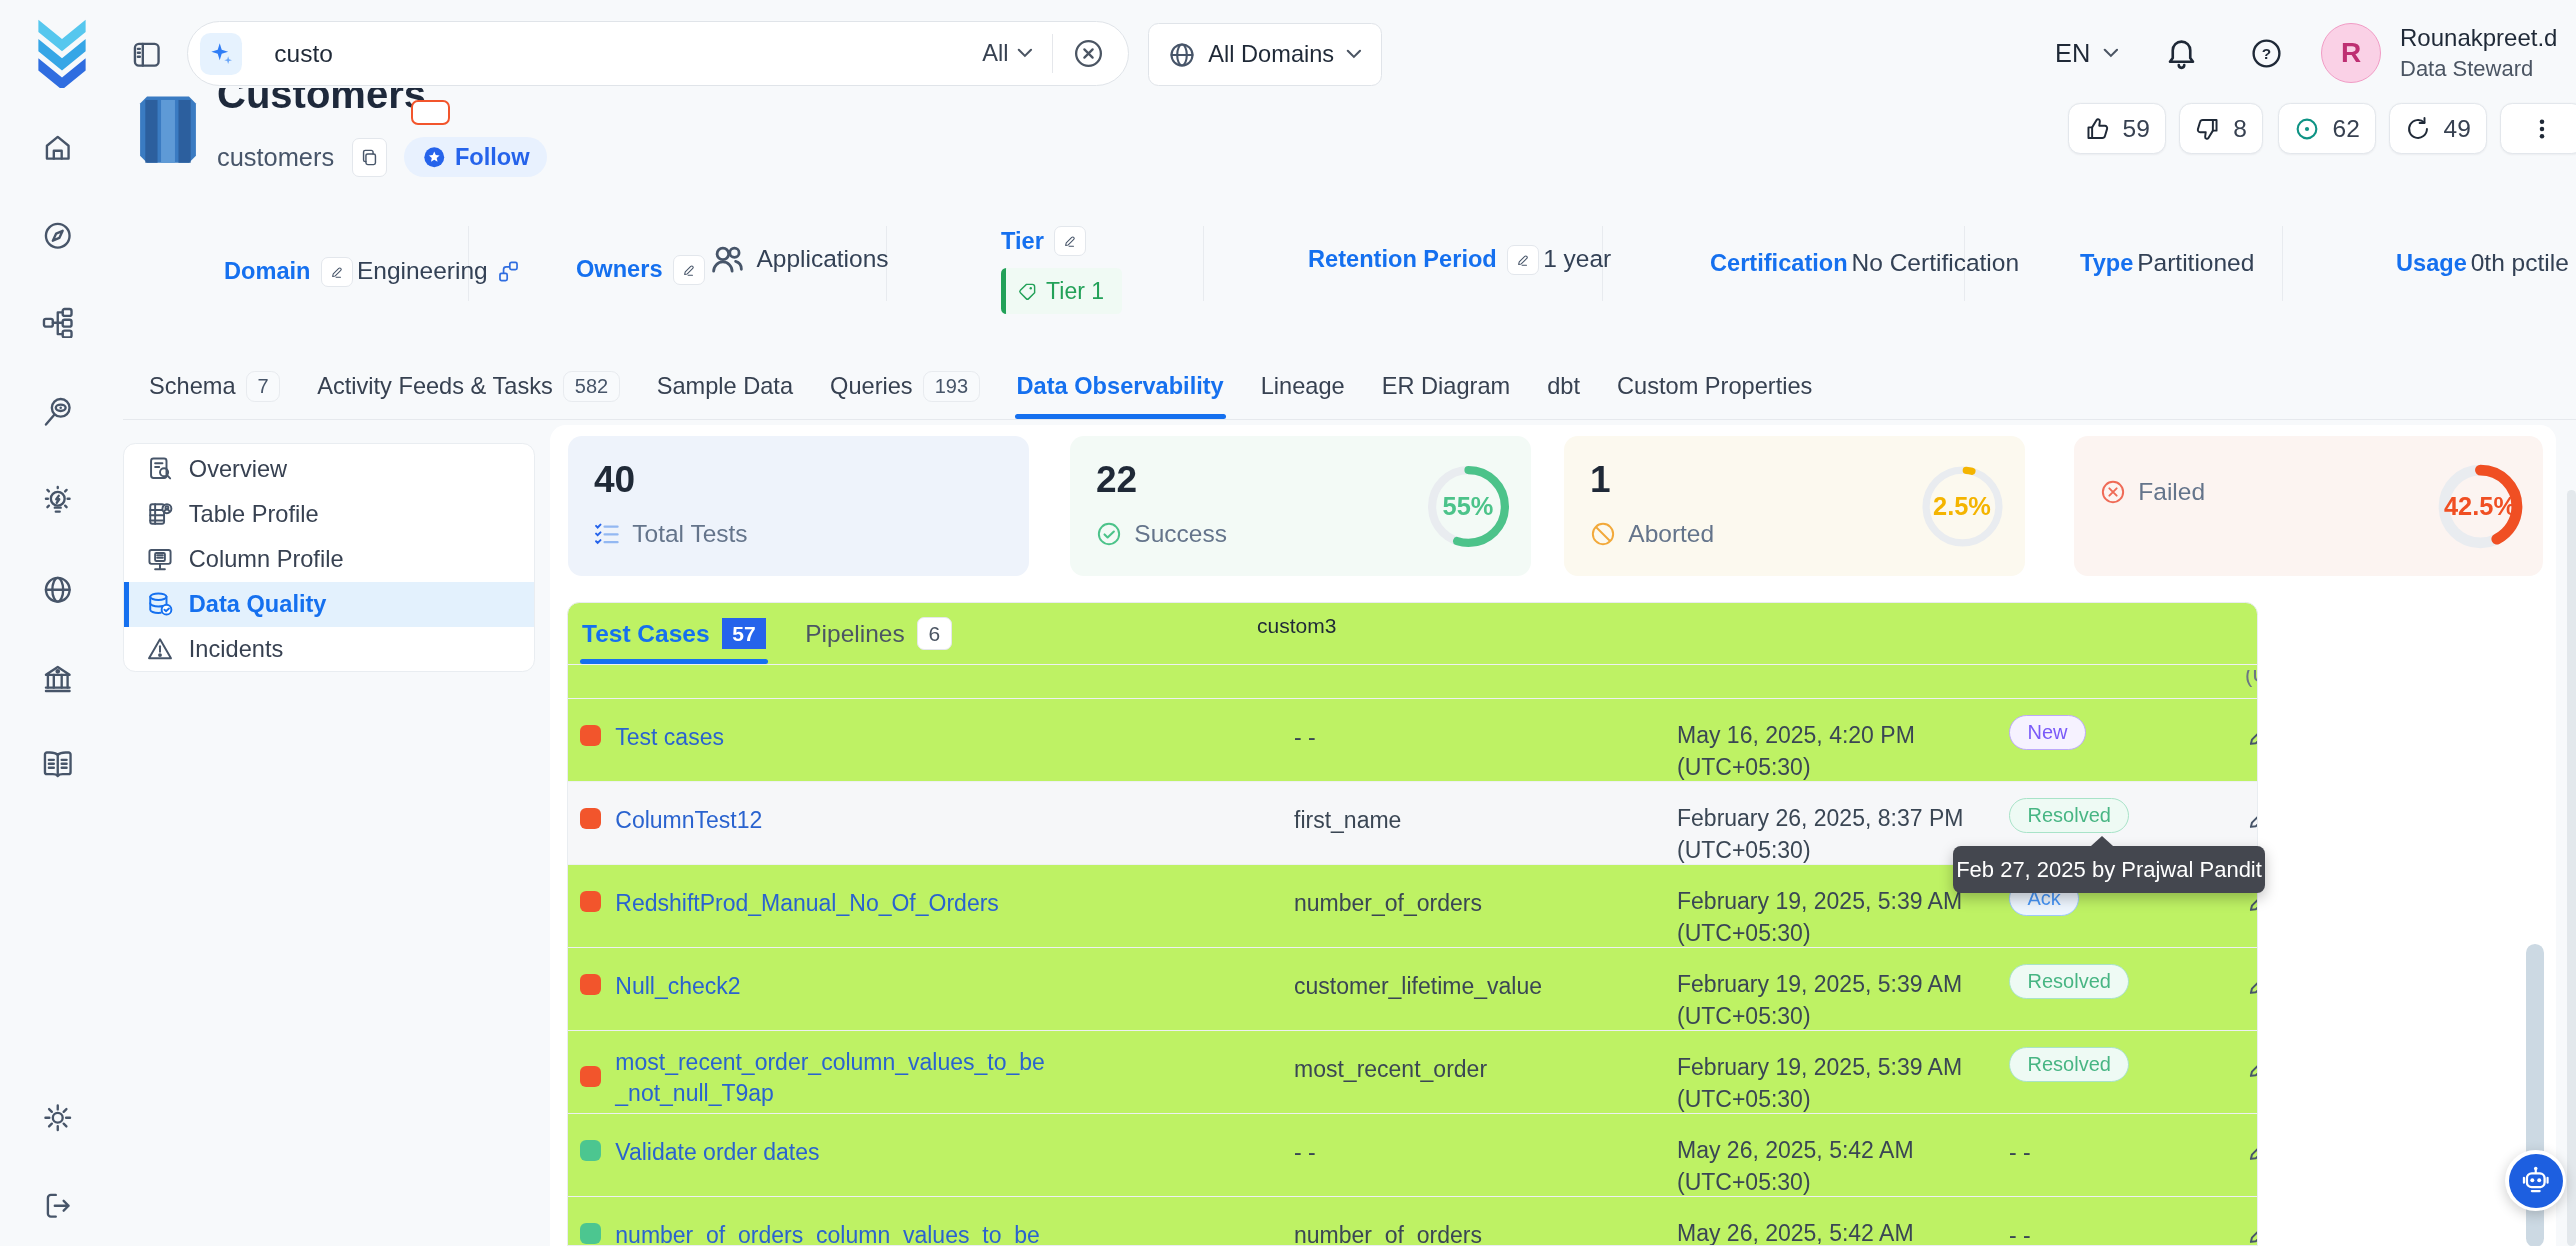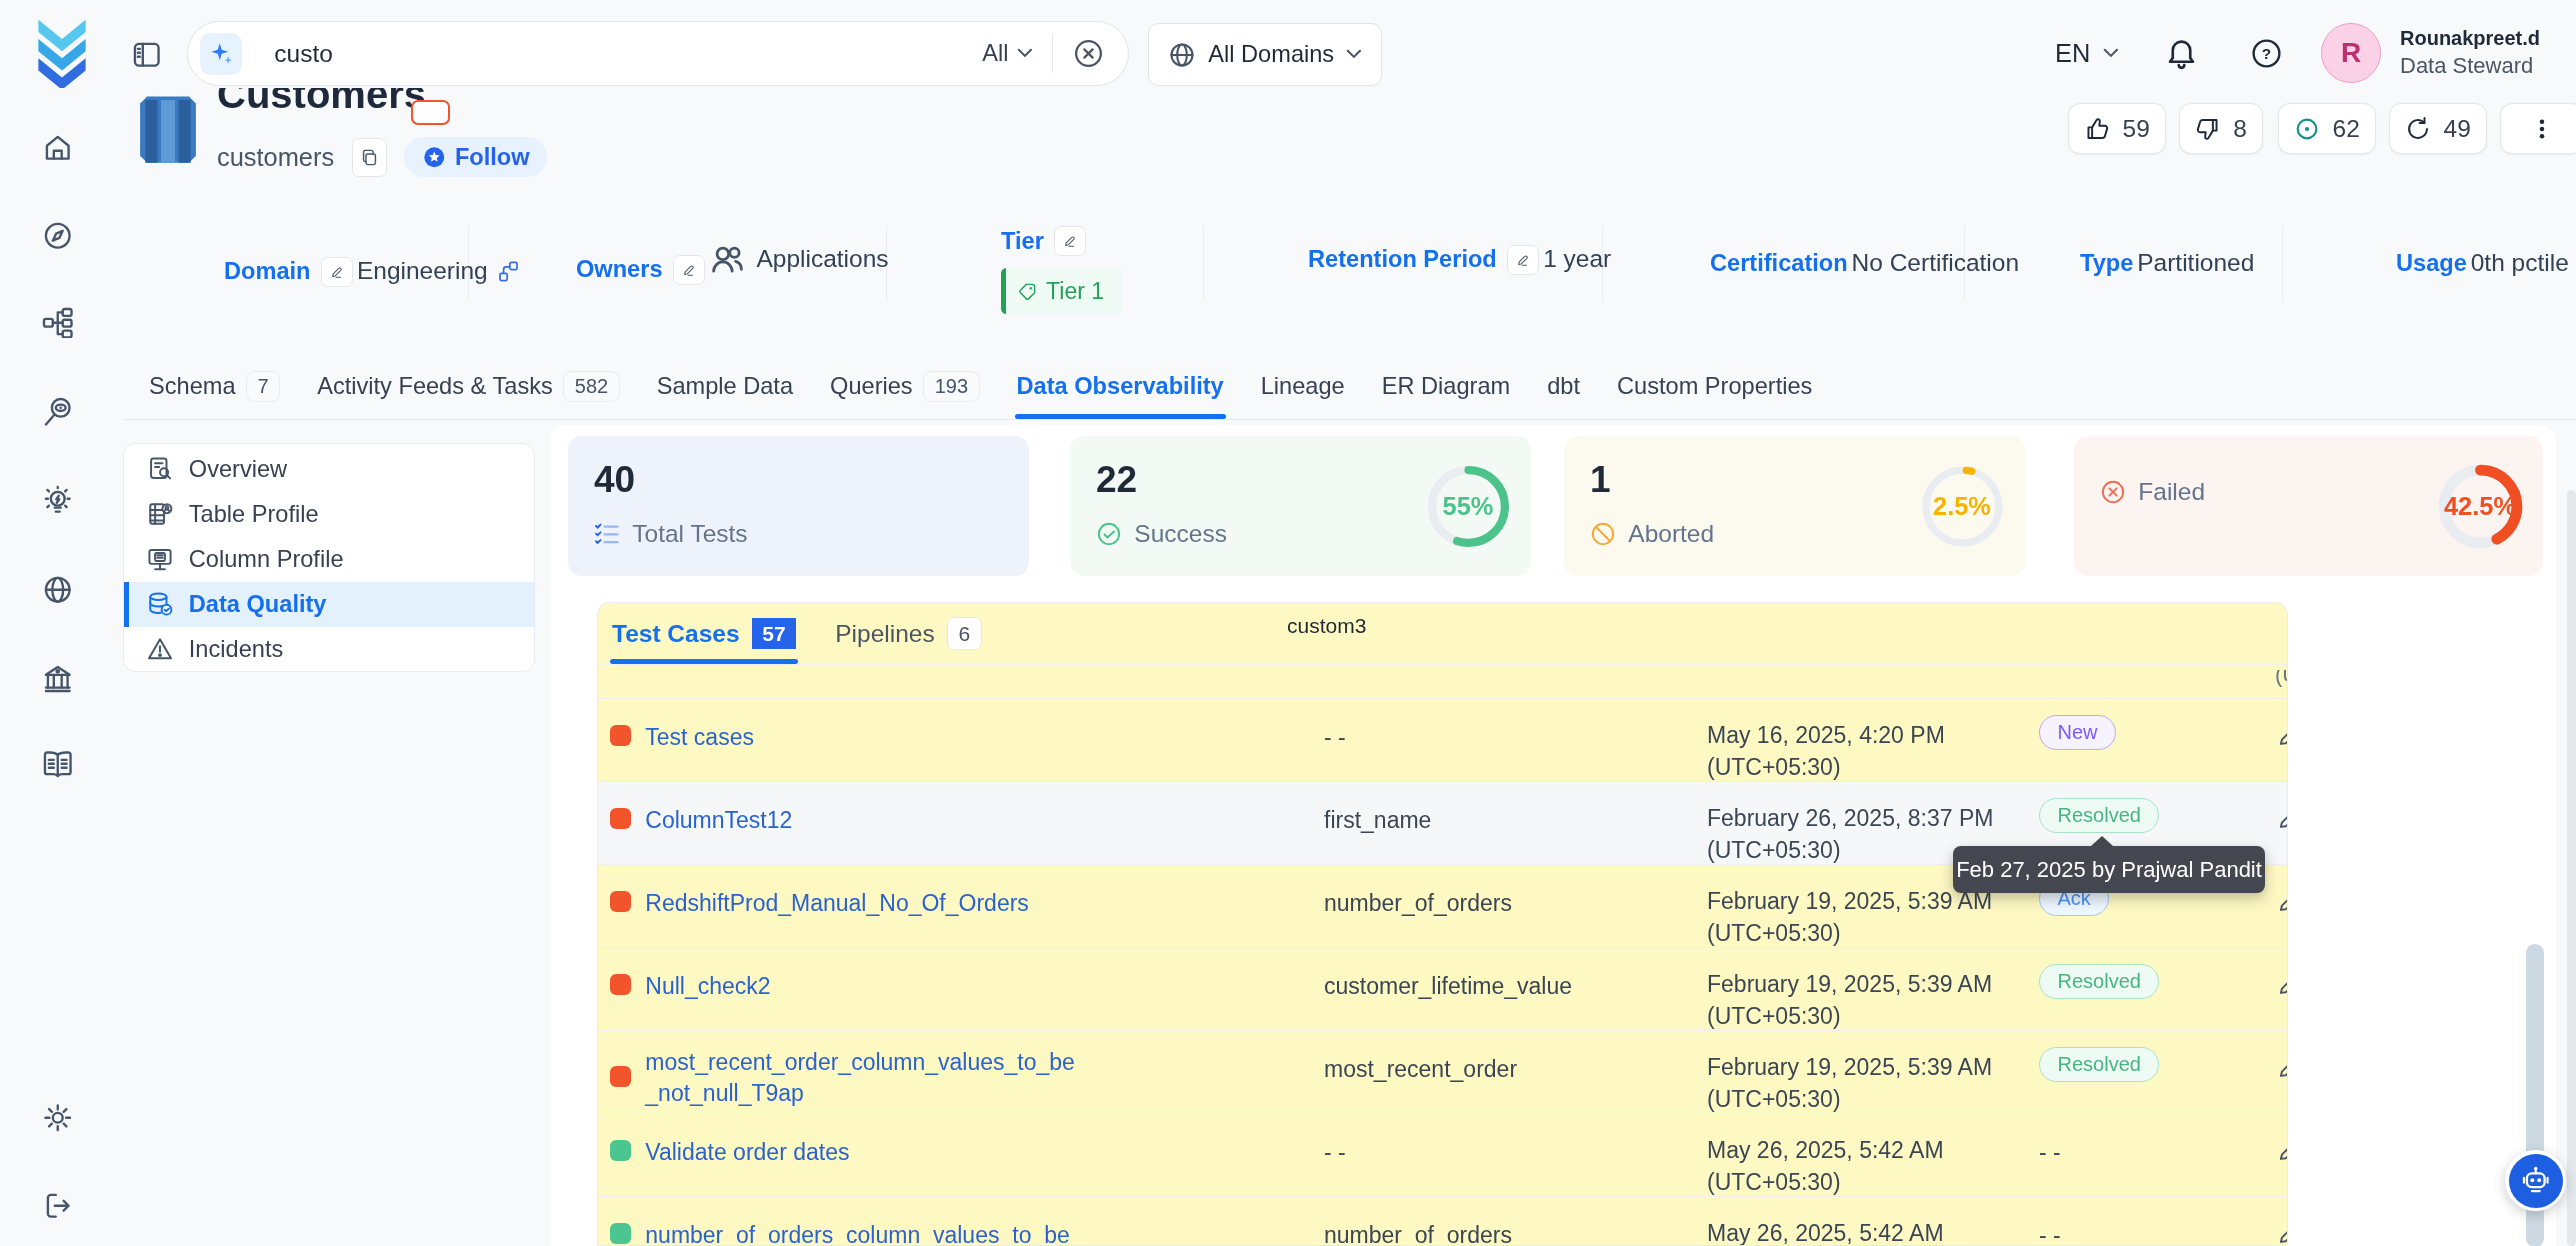--- a/index.html
+++ b/index.html
@@ -33,21 +33,21 @@
   .pitem{position:relative;height:45px;display:flex;align-items:center;gap:15.8px;padding-left:23px;font-size:23.6px;color:#374151;}
   .pitem.active{background:#e3f1fd;color:#1570ef;font-weight:700;}
   .pitem.active::before{content:"";position:absolute;left:0;top:0;bottom:0;width:5.3px;background:#1570ef;}
   
   .scard{position:absolute;top:436px;height:140px;border-radius:14px;box-sizing:border-box;padding:23px 0 0 26px;}
   .scard .num{font-size:37px;font-weight:700;color:#1f2937;}
   .scard .lab{display:flex;align-items:center;gap:12.3px;margin-top:19px;font-size:24.5px;color:#64748b;}
   .donut{position:absolute;top:24.5px;right:17.5px;width:91px;height:91px;display:flex;align-items:center;justify-content:center;}
   .donut span{position:absolute;font-size:25.4px;font-weight:600;}
   
-  .qcard{position:absolute;left:597px;top:602px;width:1691px;height:644px;background:#fef9c3;border:0.9px solid #e9edf1;border-radius:12.3px 12.3px 0 0;box-sizing:border-box;overflow:hidden;}
+  .qcard{position:absolute;left:567px;top:602px;width:1691px;height:644px;background:#bef264;border:0.9px solid #e9edf1;border-radius:12.3px 12.3px 0 0;box-sizing:border-box;overflow:hidden;}
   .qtabs{position:relative;height:61px;border-bottom:0.9px solid #eef1f4;display:flex;align-items:center;gap:39px;padding-left:14px;}
   .qtab{display:flex;align-items:center;gap:12.3px;font-size:24.5px;color:#4b5563;position:relative;height:100%;}
   .qtab.active{color:#1570ef;font-weight:700;}
   .qtab.active::after{content:"";position:absolute;left:-1.8px;right:-1.8px;bottom:0;height:5.3px;border-radius:3.5px;background:#1570ef;}
   .qtab .cnt-solid{background:#2563eb;color:#fff;border-radius:0;font-size:21px;font-weight:700;padding:3.5px 10.5px;}
   .qtab .cnt-line{background:#fff;color:#4b5563;border:0.9px solid #e5e7eb;border-radius:7px;font-size:21px;padding:3.5px 10.5px;}
   
   .trow{position:relative;display:grid;grid-template-columns:726px 383px 332px 237px 1fr;border-bottom:0.9px solid #edf0f3;height:83px;box-sizing:border-box;}
   .trow.hover{background:#f6f7f9;}
   .cell-name{display:flex;gap:14px;padding:23px 0 0 12.3px;align-items:flex-start;}
@@ -211,21 +211,21 @@
         <circle cx="16" cy="16" r="12.5" fill="none" stroke="#1f2937" stroke-width="2.3"></circle>
         <text x="16" y="21.5" font-size="15" font-family="Liberation Sans,sans-serif" fill="#1f2937" text-anchor="middle" font-weight="bold">?</text>
       </svg>
   </div>
 
   <div class="abs" style="left:2321px;top:23px;display:flex;align-items:center;gap:19px">
     <div style="width:58px;height:58px;border-radius:50%;background:#fad1e6;border:1.8px solid #f19cc5;display:flex;align-items:center;justify-content:center;font-size:28px;color:#be2f72;font-weight:600">
       <span>R</span>
     </div>
     <div>
-      <div style="font-size:20px;font-weight:700;color:#1f2937">Rounakpreet.d</div>
+      <div style="font-size:24px;font-weight:400;color:#1f2937">Rounakpreet.d</div>
       <div style="font-size:22px;color:#4b5563;margin-top:3.5px">Data Steward</div>
     </div>
 
   </div>
 
   <div class="abs" style="left:133px;top:93px">
     <svg width="70" height="75" viewBox="0 0 40 43">
       <path d="M4 6 L8 2 h24 l4 4 v30 l-4 4 H8 l-4-4 Z" fill="#3a7bc2"></path>
       <rect x="7" y="4" width="7" height="36" fill="#2c5f9e"></rect>
       <rect x="16" y="4" width="8" height="36" fill="#5e9ad6"></rect>

